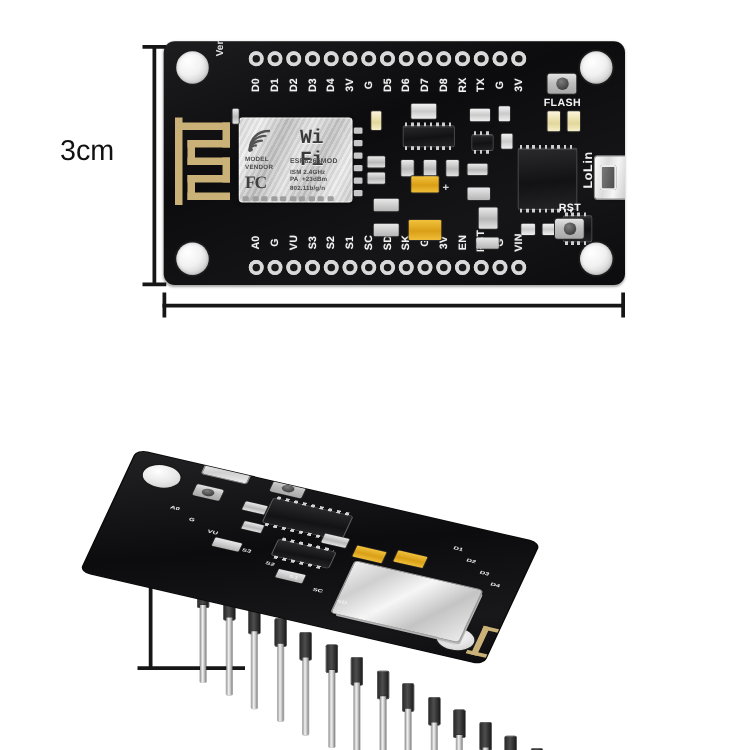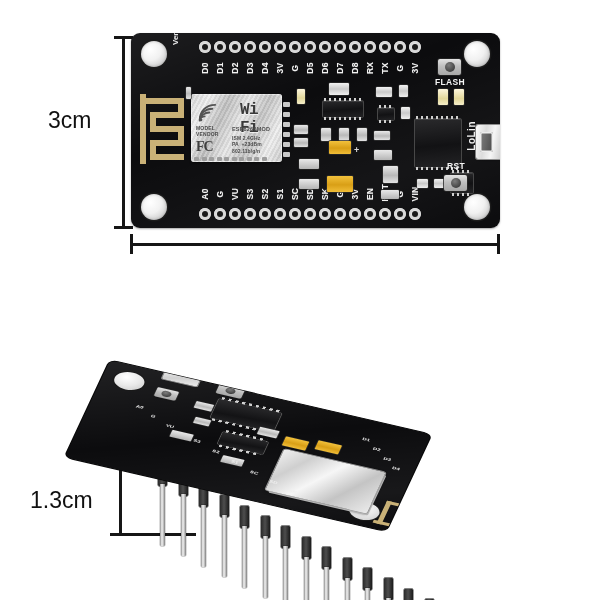--- a/index.html
+++ b/index.html
@@ -246,21 +246,20 @@
   <div class="dim-line" style="left:114px;top:226px;width:19px;height:2.5px;"></div>
   <div class="dim-label" style="left:48px;top:107px;font-size:23px;">3cm</div>
 
   <div class="dim-line" style="left:130px;top:243px;width:370px;height:2.5px;"></div>
   <div class="dim-line" style="left:130px;top:234px;width:2.5px;height:20px;"></div>
   <div class="dim-line" style="left:497px;top:234px;width:2.5px;height:20px;"></div>
 
   <div class="dim-line" style="left:119px;top:464px;width:2.5px;height:72px;"></div>
   <div class="dim-line" style="left:110px;top:464px;width:86px;height:2.5px;"></div>
   <div class="dim-line" style="left:110px;top:533px;width:86px;height:2.5px;"></div>
-  <div class="dim-label" style="left:30px;top:487px;font-size:23px;">1.3cm</div>
 
   <div class="board-top">
 
     <div class="mount-hole mh-tl"></div>
     <div class="mount-hole mh-tr"></div>
     <div class="mount-hole mh-bl"></div>
     <div class="mount-hole mh-br"></div>
 
     <div class="ver-text">Ver 0.</div>
 

